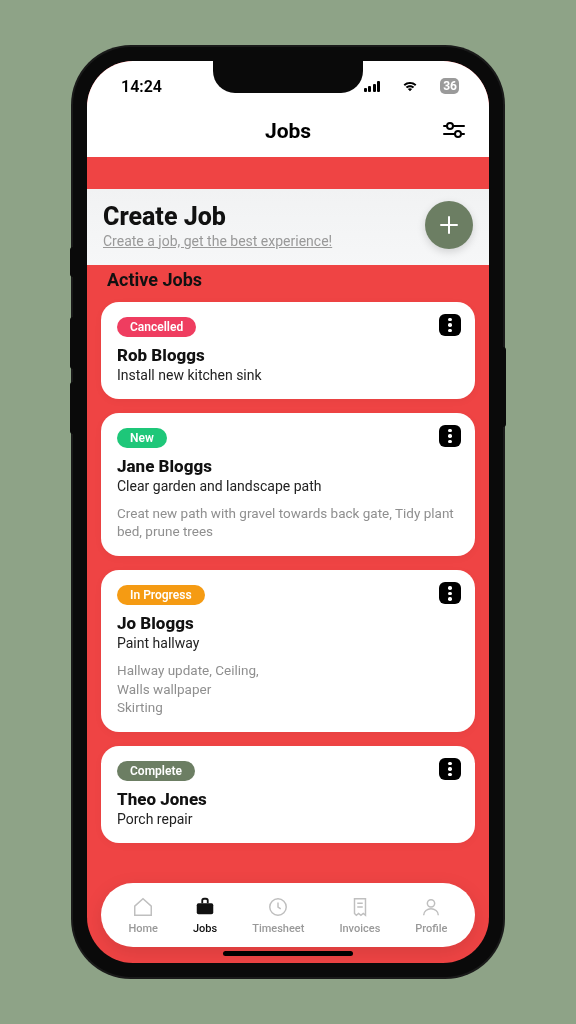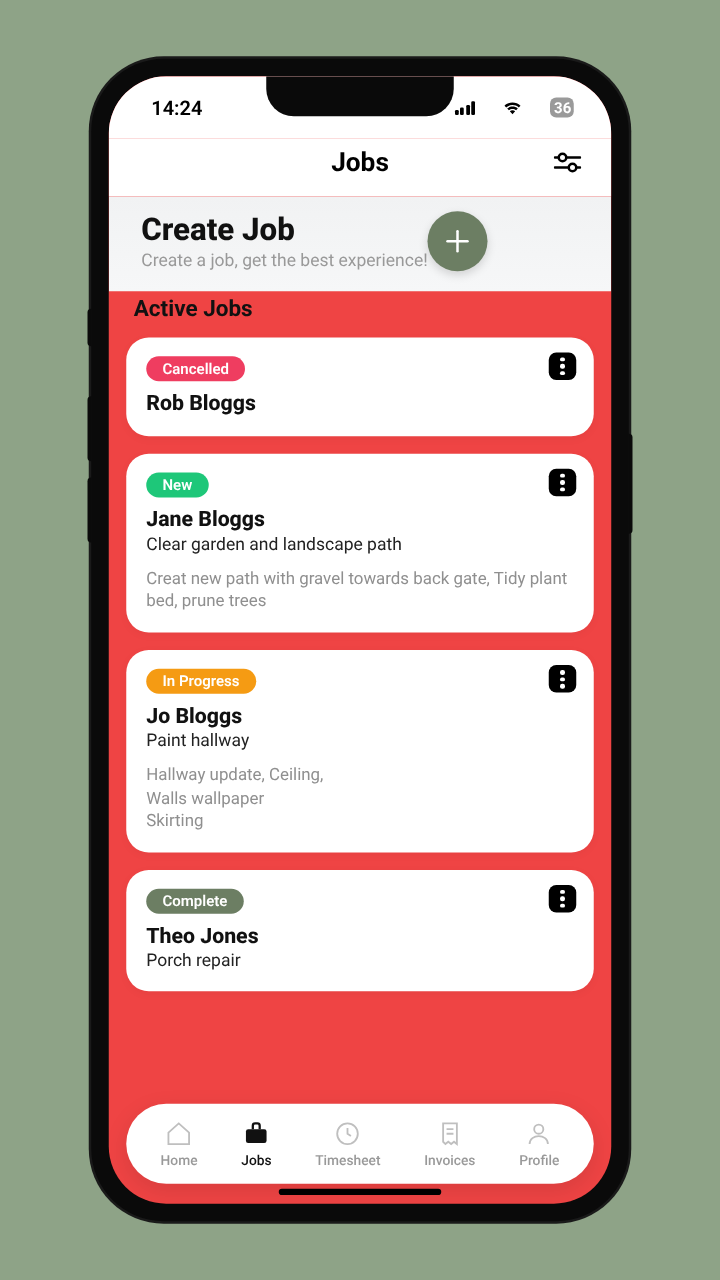--- a/index.html
+++ b/index.html
@@ -102,27 +102,29 @@
     top: 6px;
     width: 26px; height: 26px;
     display:flex; align-items:center; justify-content:center;
   }
   .content {
     flex: 1;
     overflow: hidden;
     padding: 0;
   }
   .create-section {
-    padding: 12px 26px 16px;
-    display: flex;
+    padding: 12px 16px 16px;
+    display: flex;
+    justify-content: space-between;
     align-items: center;
     background: linear-gradient(#f1f2f3,#f6f7f8);
+    margin-top: 32px;
   }
   .create-title { font-size: 25px; font-weight: 800; color: #111; }
-  .create-sub { font-size: 14px; color: #999; margin-top: 2px; }
+  .create-sub { font-size: 14px; color: #999; margin-top: 2px; text-decoration: underline; }
   .add-btn {
     width: 48px; height: 48px; border-radius: 50%;
     background: #6c7e63;
     display: flex; align-items: center; justify-content: center;
     box-shadow: 0 3px 8px rgba(0,0,0,0.15);
   }
   .section-title {
     font-size: 18px; font-weight: 700; padding: 4px 20px 12px; color:#111;
   }
   .jobs-list { padding: 0 14px; display: flex; flex-direction: column; gap: 14px; }
@@ -232,20 +234,21 @@
       <div class="jobs-list">
 
         <div class="job-card">
           <span class="badge" style="background:#ef3d60">Cancelled</span>
           <div class="kebab">
               <span></span>
               <span></span>
               <span></span>
             </div>
           <div class="job-name">Rob Bloggs</div>
+          <div class="job-summary">Install new kitchen sink</div>
         </div>
 
         <div class="job-card">
           <span class="badge" style="background:#1ec779">New</span>
           <div class="kebab">
               <span></span>
               <span></span>
               <span></span>
             </div>
           <div class="job-name">Jane Bloggs</div>

